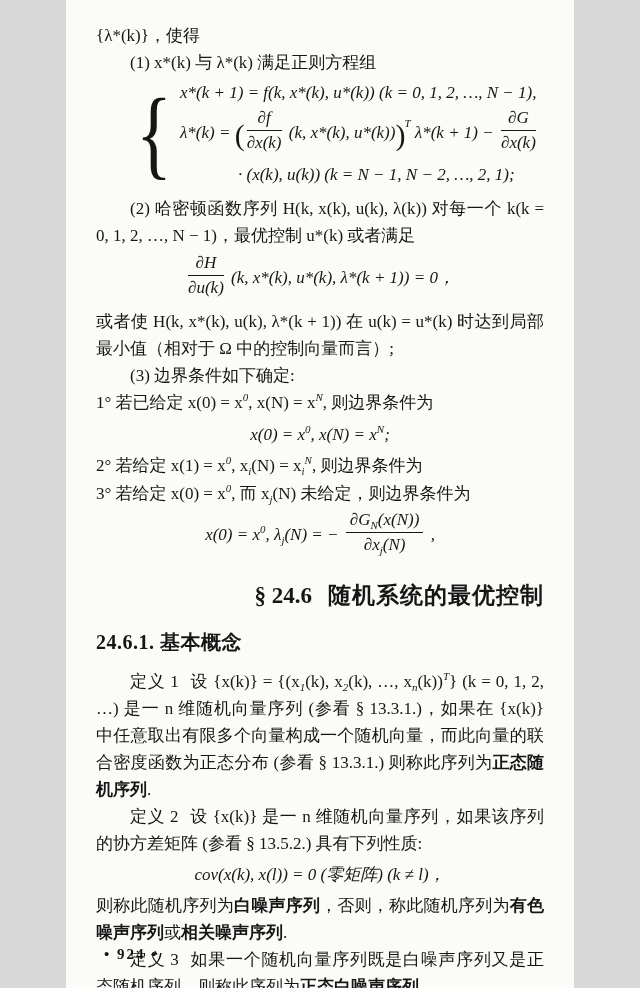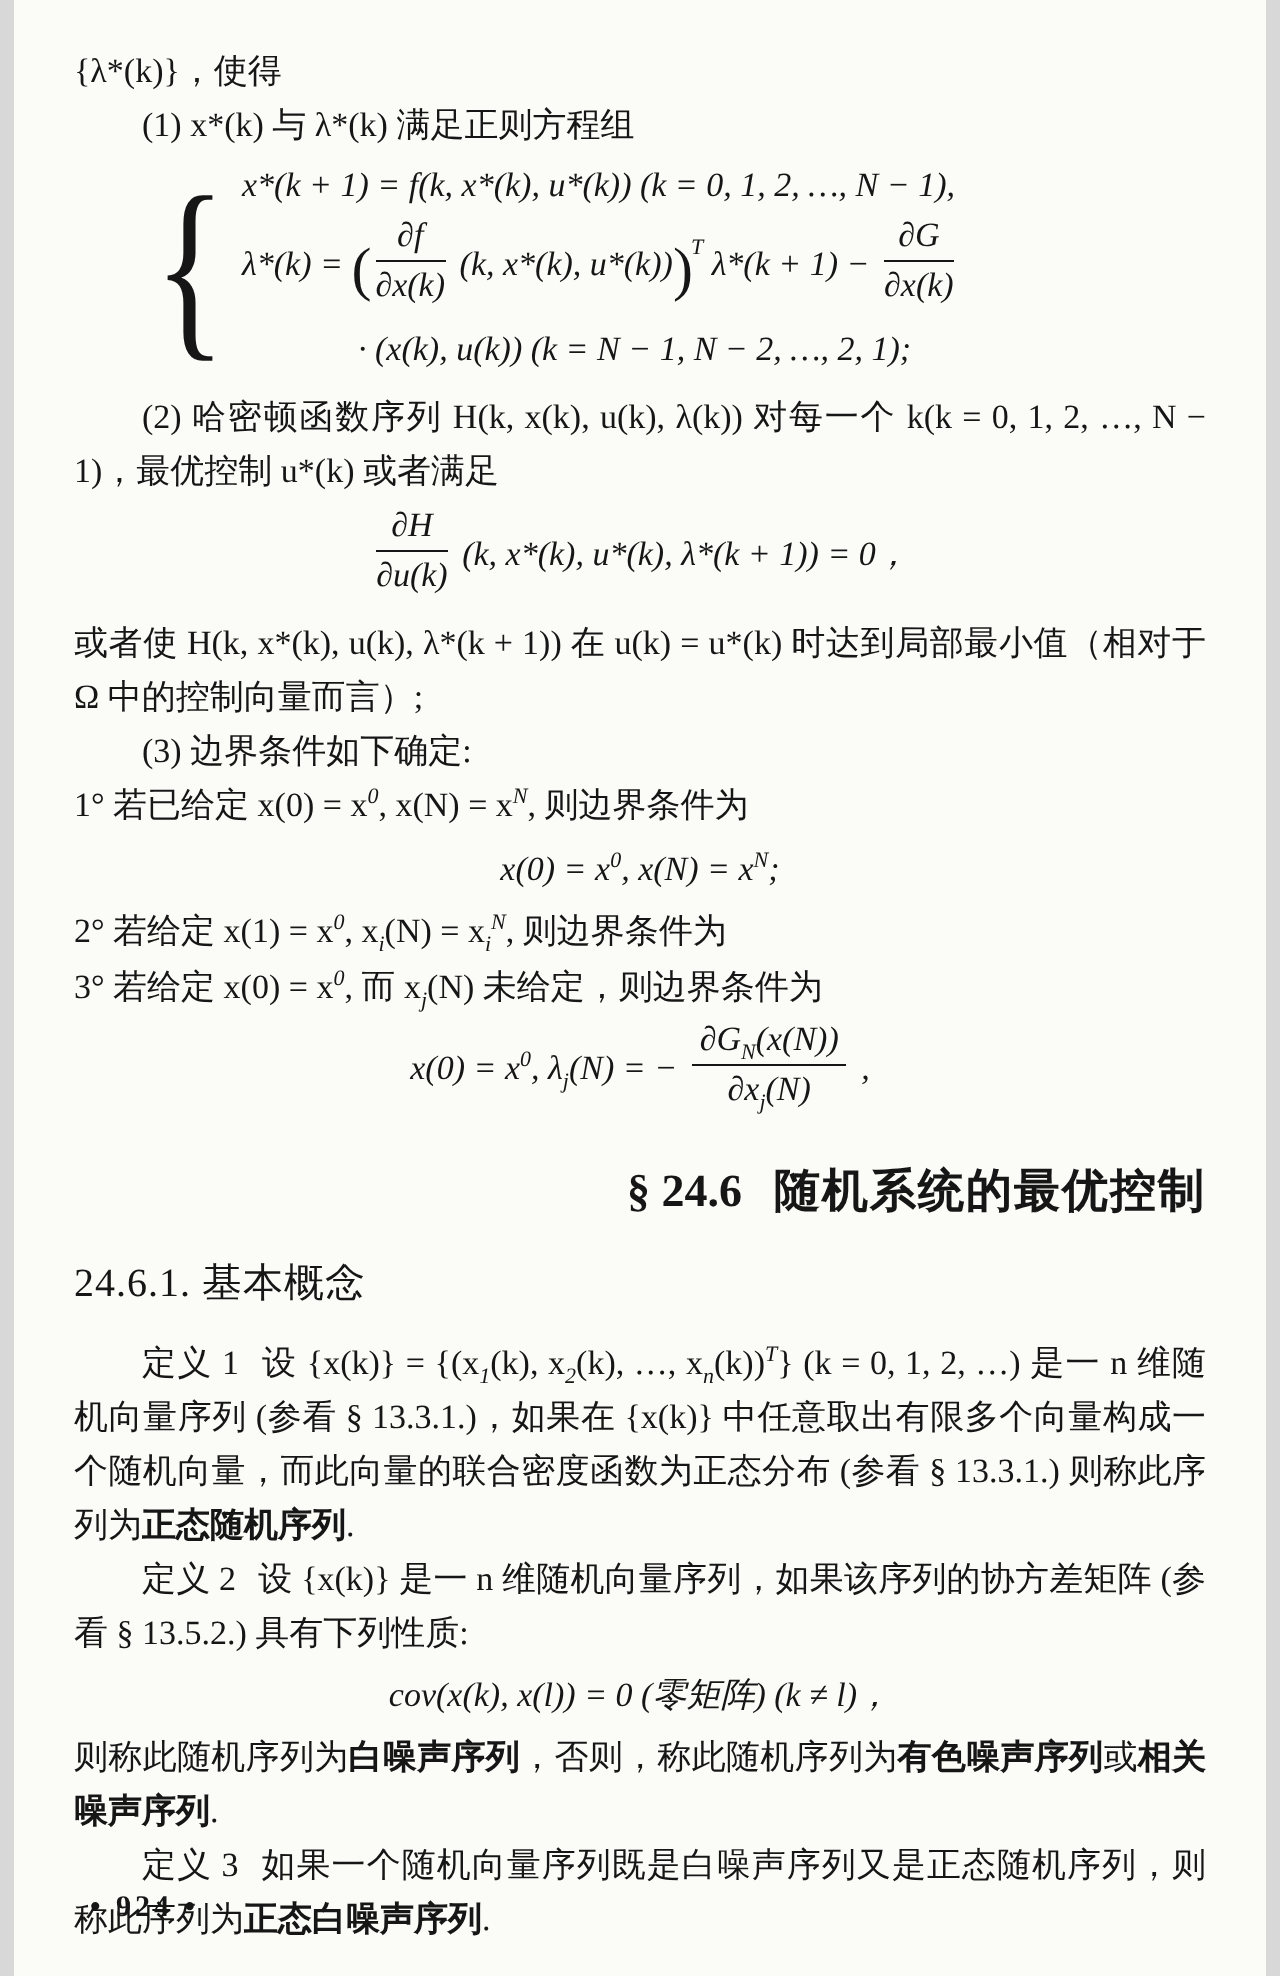--- a/index.html
+++ b/index.html
@@ -1,18 +1,18 @@
 <!DOCTYPE html>
 <html><head>
 <meta charset="utf-8">
 <style>
   html,body{margin:0;padding:0;background:#d8d8d8;}
   .page{
     position:relative;
-    width:626px;height:988px;
+    width:508px;height:988px;
     margin:0 auto;
     background:#fbfbf8;
     color:#161616;
     font-family:"Liberation Serif","DejaVu Serif",serif;
     font-size:17px;
     line-height:27px;
     box-sizing:border-box;
     padding:22px 30px 0 30px;
     overflow:hidden;
   }
@@ -43,21 +43,21 @@
   .supT{position:relative;top:-4px;}
   .eqline{text-align:center;margin:4px 0;}
   .eqline2{text-align:center;margin:6px 0;}
   .bchead{line-height:28px;}
   
   .h1{
     text-align:right;font-weight:bold;font-size:23px;line-height:32px;
     margin:20px 0 16px;letter-spacing:1px;
   }
   .h1 .h1num{margin-right:16px;letter-spacing:0;}
-  .h2{font-size:20px;font-weight:400;line-height:28px;margin:0 0 12px;letter-spacing:0.5px;}
+  .h2{font-size:20px;font-weight:700;line-height:28px;margin:0 0 12px;letter-spacing:0.5px;}
   .defterm{font-weight:normal;margin-right:11px;}
   .bold{font-weight:bold;}
   .pagenum{
     position:absolute;left:22px;bottom:20px;
     font-size:15px;font-weight:bold;letter-spacing:2px;margin-left:16px;
   }
 </style>
 </head>
 <body>
 

